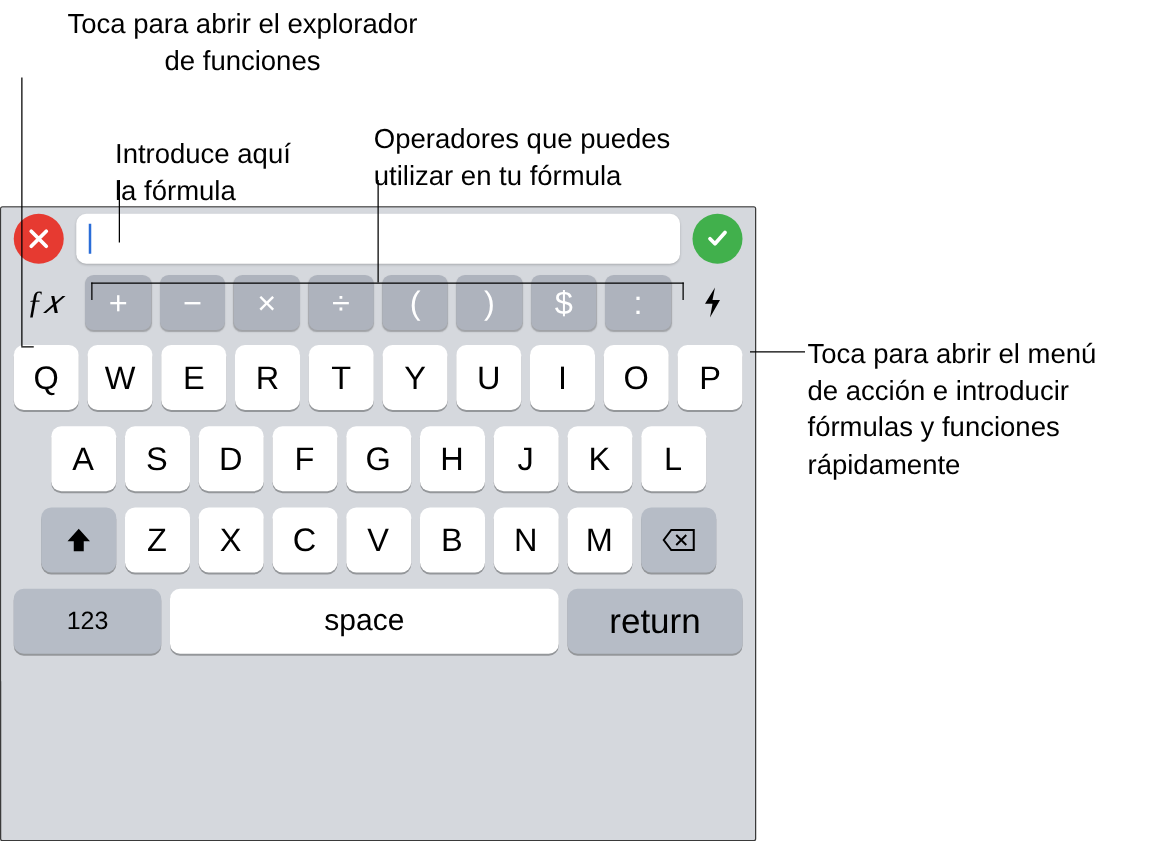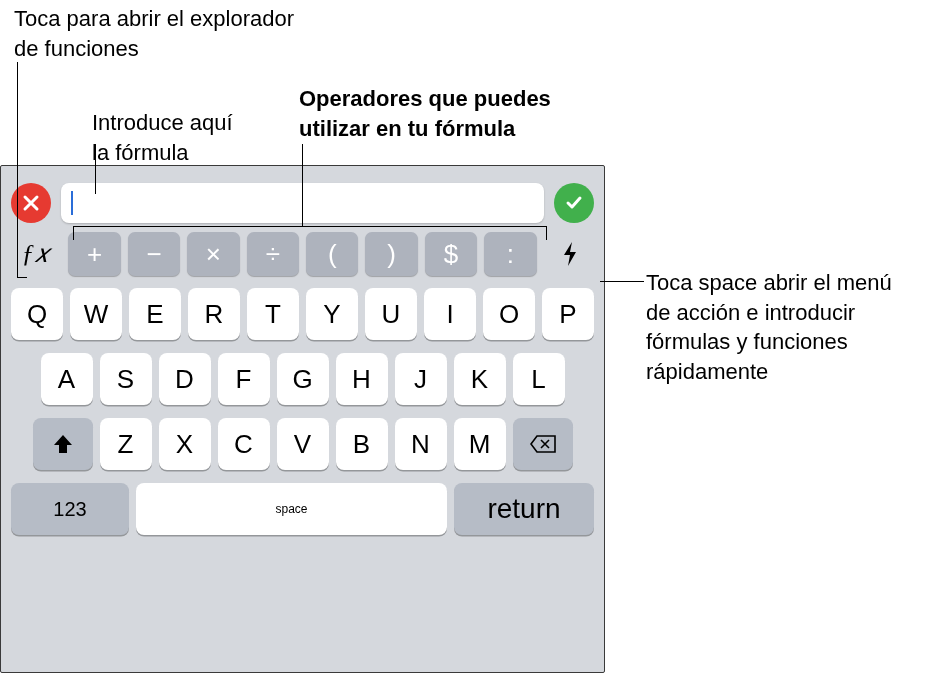--- a/index.html
+++ b/index.html
@@ -27,21 +27,21 @@
   
   .panel {
     position: absolute;
     left: 0; top: 165px;
     width: 605px; height: 508px;
     border: 1px solid #3a3a3a;
     background: #d5d8dd;
     border-radius: 2px;
     overflow: hidden;
     z-index: 5;
-    padding-top: 12px;
+    padding-top: 0;
   }
 
   
   .formula-row {
     height: 50px;
     display: flex;
     align-items: center;
     padding: 0 10px;
     background: #d5d8dd;
     gap: 10px;
@@ -141,41 +141,41 @@
     border-radius: 8px;
     display: flex; align-items: center; justify-content: center;
     font-size: 20px;
     box-shadow: 0 1.5px 0 rgba(0,0,0,0.3);
   }
   .key-space {
     flex: 1; height: 52px;
     background: #fff;
     border-radius: 8px;
     display: flex; align-items: center; justify-content: center;
-    font-size: 12px;
+    font-size: 24px;
     box-shadow: 0 1.5px 0 rgba(0,0,0,0.3);
   }
   .key-return {
     width: 140px; height: 52px;
     background: #b6bcc6;
     border-radius: 8px;
     display: flex; align-items: center; justify-content: center;
     font-size: 28px;
     box-shadow: 0 1.5px 0 rgba(0,0,0,0.3);
   }
 
   svg { display: block; }
 </style>
 </head>
 <body>
 
-<div class="callout" style="left:14px; top:4px; width:360px;">Toca para abrir el explorador<br>de funciones</div>
+<div class="callout" style="left:14px; top:4px; width:360px;text-align:center;">Toca para abrir el explorador<br>de funciones</div>
 <div class="callout" style="left:92px; top:84px; width:200px;margin-top:24px;">Introduce aquí<br>la fórmula</div>
-<div class="callout" style="left:299px; top:84px; width:280px;font-weight:bold;">Operadores que puedes<br>utilizar en tu fórmula</div>
-<div class="callout" style="left:646px; top:268px; width:260px;">Toca space abrir el menú de acción e introducir fórmulas y funciones rápidamente</div>
+<div class="callout" style="left:299px; top:96px; width:280px;">Operadores que puedes<br>utilizar en tu fórmula</div>
+<div class="callout" style="left:646px; top:268px; width:260px;">Toca para abrir el menú de acción e introducir fórmulas y funciones rápidamente</div>
 
 <div class="callout-line" style="left:17px; top:62px; width:1px; height:215px;"></div>
 <div class="callout-line" style="left:17px; top:277px; width:10px; height:1px;"></div>
 
 <div class="callout-line" style="left:95px; top:144px; width:1px; height:50px;"></div>
 
 <div class="callout-line" style="left:302px; top:144px; width:1px; height:82px;"></div>
 
 <div class="callout-line" style="left:600px; top:281px; width:44px; height:1px;"></div>
 

